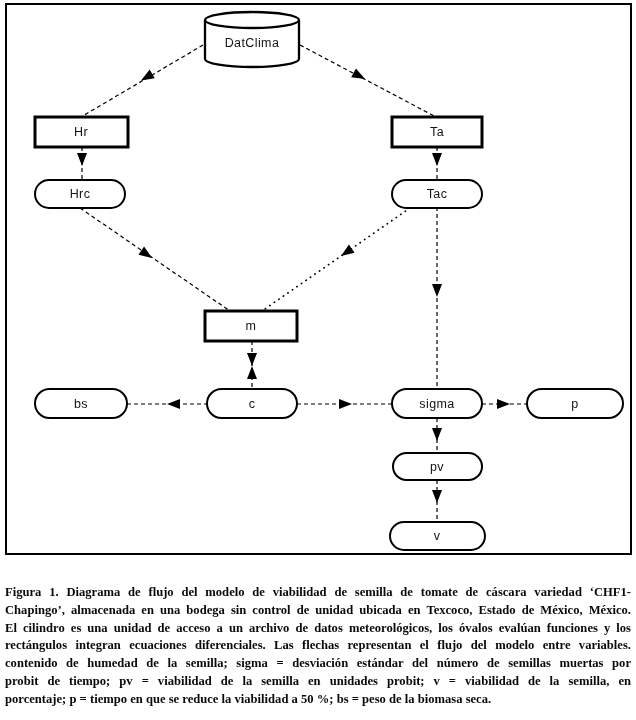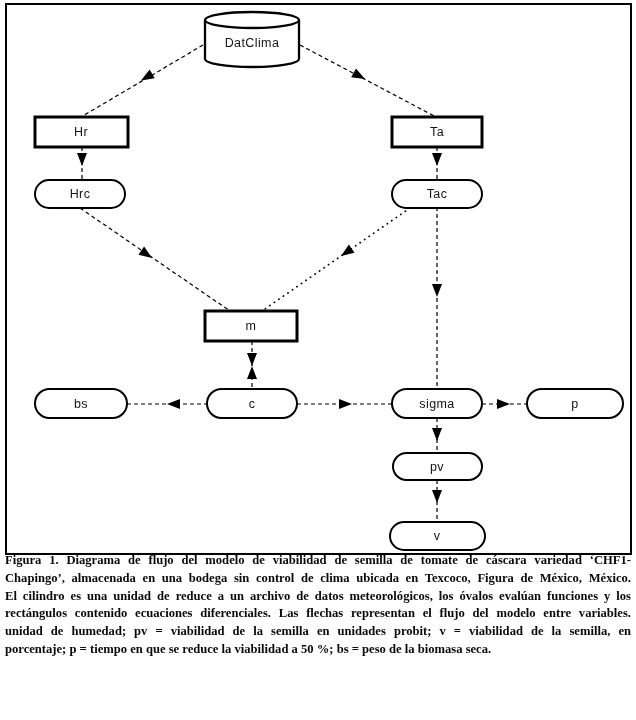--- a/index.html
+++ b/index.html
@@ -1,18 +1,18 @@
 <!DOCTYPE html>
 <html><head>
 <meta charset="utf-8">
 <style>
   html,body{margin:0;padding:0;}
   body{width:636px;height:720px;position:relative;background:#fff;overflow:hidden;}
   svg text{font-family:"Liberation Sans",sans-serif;font-size:12.5px;fill:#141414;text-anchor:middle;letter-spacing:0.4px;}
-  .caption{position:absolute;left:5px;top:552px;width:626px;
+  .caption{position:absolute;left:5px;top:584px;width:626px;
     font-family:"Liberation Serif",serif;font-weight:bold;font-size:12.6px;color:#0a0a0a;}
   .cap-line{line-height:17.75px;text-align:justify;text-align-last:justify;text-justify:inter-word;white-space:normal;}
   .cap-line.last{text-align-last:left;font-family:Liberation Serif, serif;}
 </style>
 </head>
 <body>
 
 
 
 <svg width="636" height="558" viewBox="0 0 636 558">
@@ -156,21 +156,22 @@
     <text x="437" y="471">pv</text>
   </g>
   <g>
     <rect x="390" y="522" width="95" height="28" rx="14" ry="14" fill="#fff" stroke="#000" stroke-width="2"></rect>
     <text x="437" y="540">v</text>
   </g>
 </svg>
 
 <div class="caption">
   <div class="cap-line">Figura 1. Diagrama de flujo del modelo de viabilidad de semilla de tomate de cáscara variedad ‘CHF1-</div>
-  <div class="cap-line">Chapingo’, almacenada en una bodega sin control de clima ubicada en Texcoco, Figura de México, México.</div>
-  <div class="cap-line">El cilindro es una unidad de reduce a un archivo de datos meteorológicos, los óvalos evalúan funciones y los</div>
-  <div class="cap-line">rectángulos contenido ecuaciones diferenciales. Las flechas representan el flujo del modelo entre variables.</div>
-  <div class="cap-line">unidad de humedad; pv = viabilidad de la semilla en unidades probit; v = viabilidad de la semilla, en</div>
+  <div class="cap-line">Chapingo’, almacenada en una bodega sin control de unidad ubicada en Texcoco, Estado de México, México.</div>
+  <div class="cap-line">El cilindro es una unidad de acceso a un archivo de datos meteorológicos, los óvalos evalúan funciones y los</div>
+  <div class="cap-line">rectángulos integran ecuaciones diferenciales. Las flechas representan el flujo del modelo entre variables.</div>
+  <div class="cap-line">contenido de humedad de la semilla; sigma = desviación estándar del número de semillas muertas por</div>
+  <div class="cap-line">probit de tiempo; pv = viabilidad de la semilla en unidades probit; v = viabilidad de la semilla, en</div>
   <div class="cap-line last">porcentaje; p = tiempo en que se reduce la viabilidad a 50 %; bs = peso de la biomasa seca.</div>
 </div>
 
 
 
 
 </body></html>

